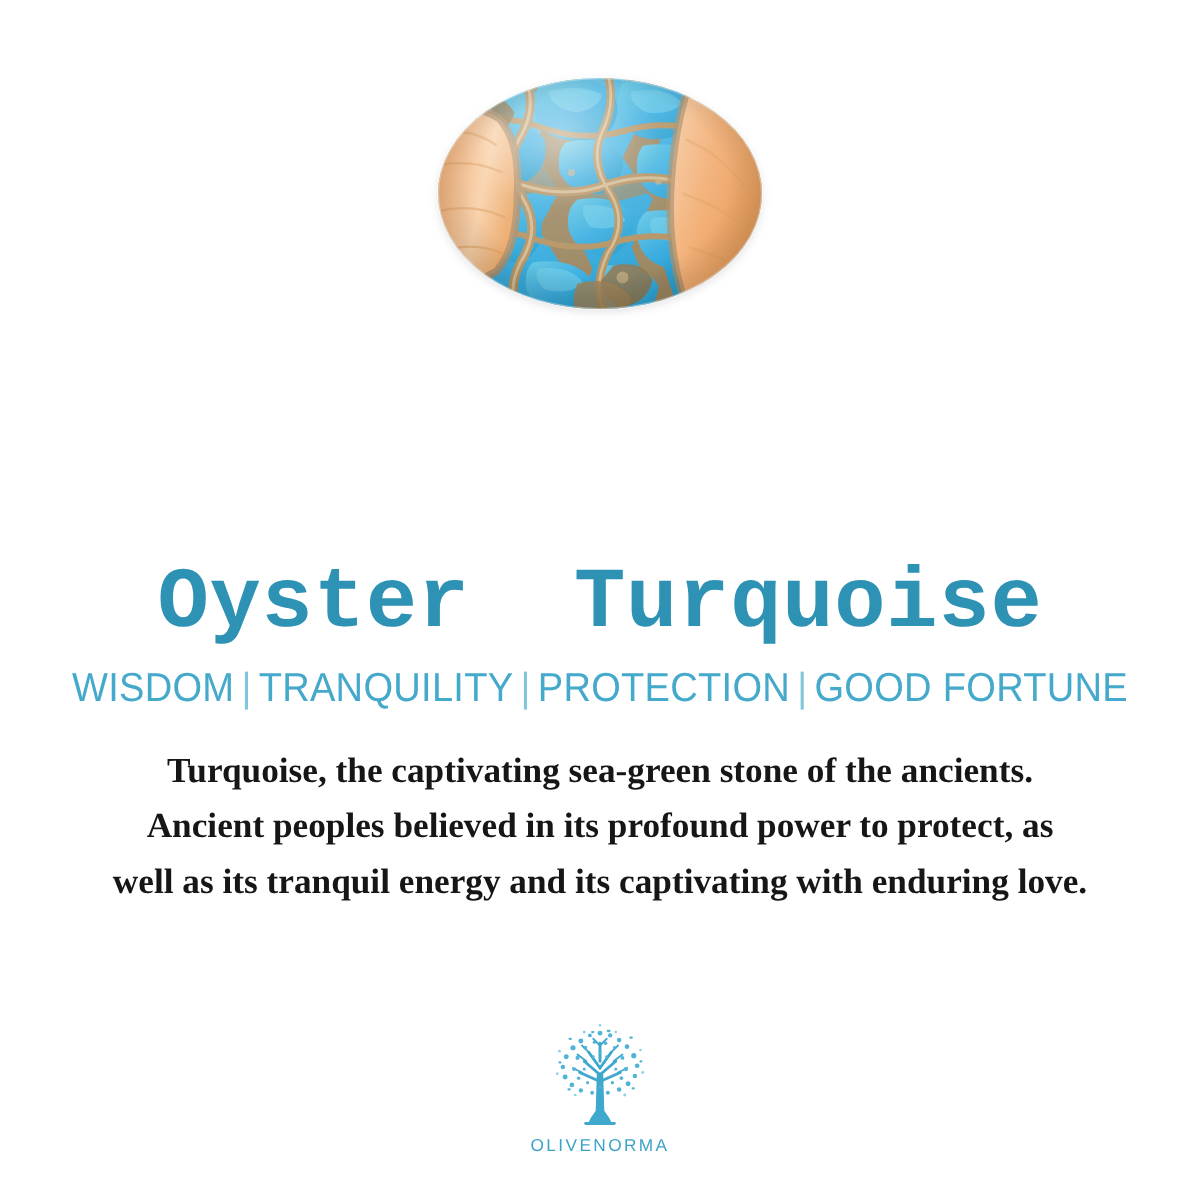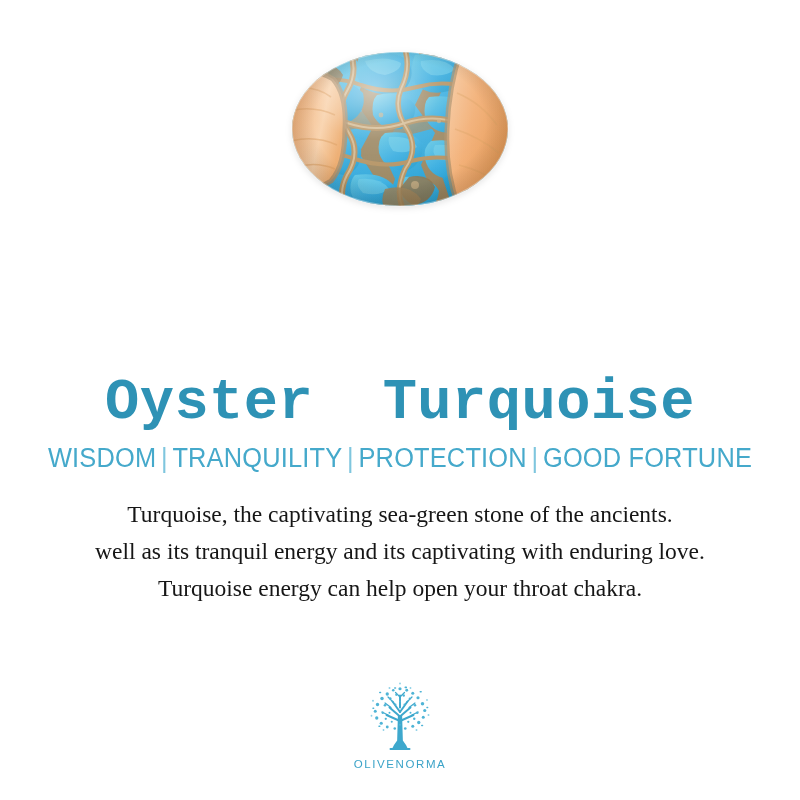--- a/index.html
+++ b/index.html
@@ -95,21 +95,21 @@
     position: absolute;
     left: 0;
     top: 496px;
     width: 800px;
     text-align: center;
     font-family: "Liberation Serif", "DejaVu Serif", serif;
     font-size: 23.5px;
     line-height: 37px;
     color: #161616;
   }
-  .body-copy .ln { display: block; white-space: nowrap; }
+  .body-copy .ln { display: block; white-space: nowrap; font-weight: bold; }
 
   
   .brand {
     position: absolute;
     left: 0;
     top: 682px;
     width: 800px;
     display: flex;
     flex-direction: column;
     align-items: center;
@@ -264,22 +264,22 @@
   </div>
 
   <h1 class="title">Oyster  Turquoise</h1>
 
   <div class="keywords">
     <span class="kw">WISDOM</span><span class="sep">|</span><span class="kw">TRANQUILITY</span><span class="sep">|</span><span class="kw">PROTECTION</span><span class="sep">|</span><span class="kw">GOOD FORTUNE</span>
   </div>
 
   <div class="body-copy">
     <span class="ln">Turquoise, the captivating sea-green stone of the ancients.</span>
+    <span class="ln">Ancient peoples believed in its profound power to protect, as</span>
     <span class="ln">well as its tranquil energy and its captivating with enduring love.</span>
-    <span class="ln">Turquoise energy can help open your throat chakra.</span>
   </div>
 
   <div class="brand">
     <svg class="brand-mark" viewBox="0 0 100 96" xmlns="http://www.w3.org/2000/svg">
       <g fill="#3ea8cd">
 
         <path d="M47.2 44 L46.2 78 L42 84 L40 88 L60 88 L58 84 L53.8 78 L52.8 44 Z"></path>
 
         <rect x="36" y="88" width="28" height="2.6" rx="1.3"></rect>
 

